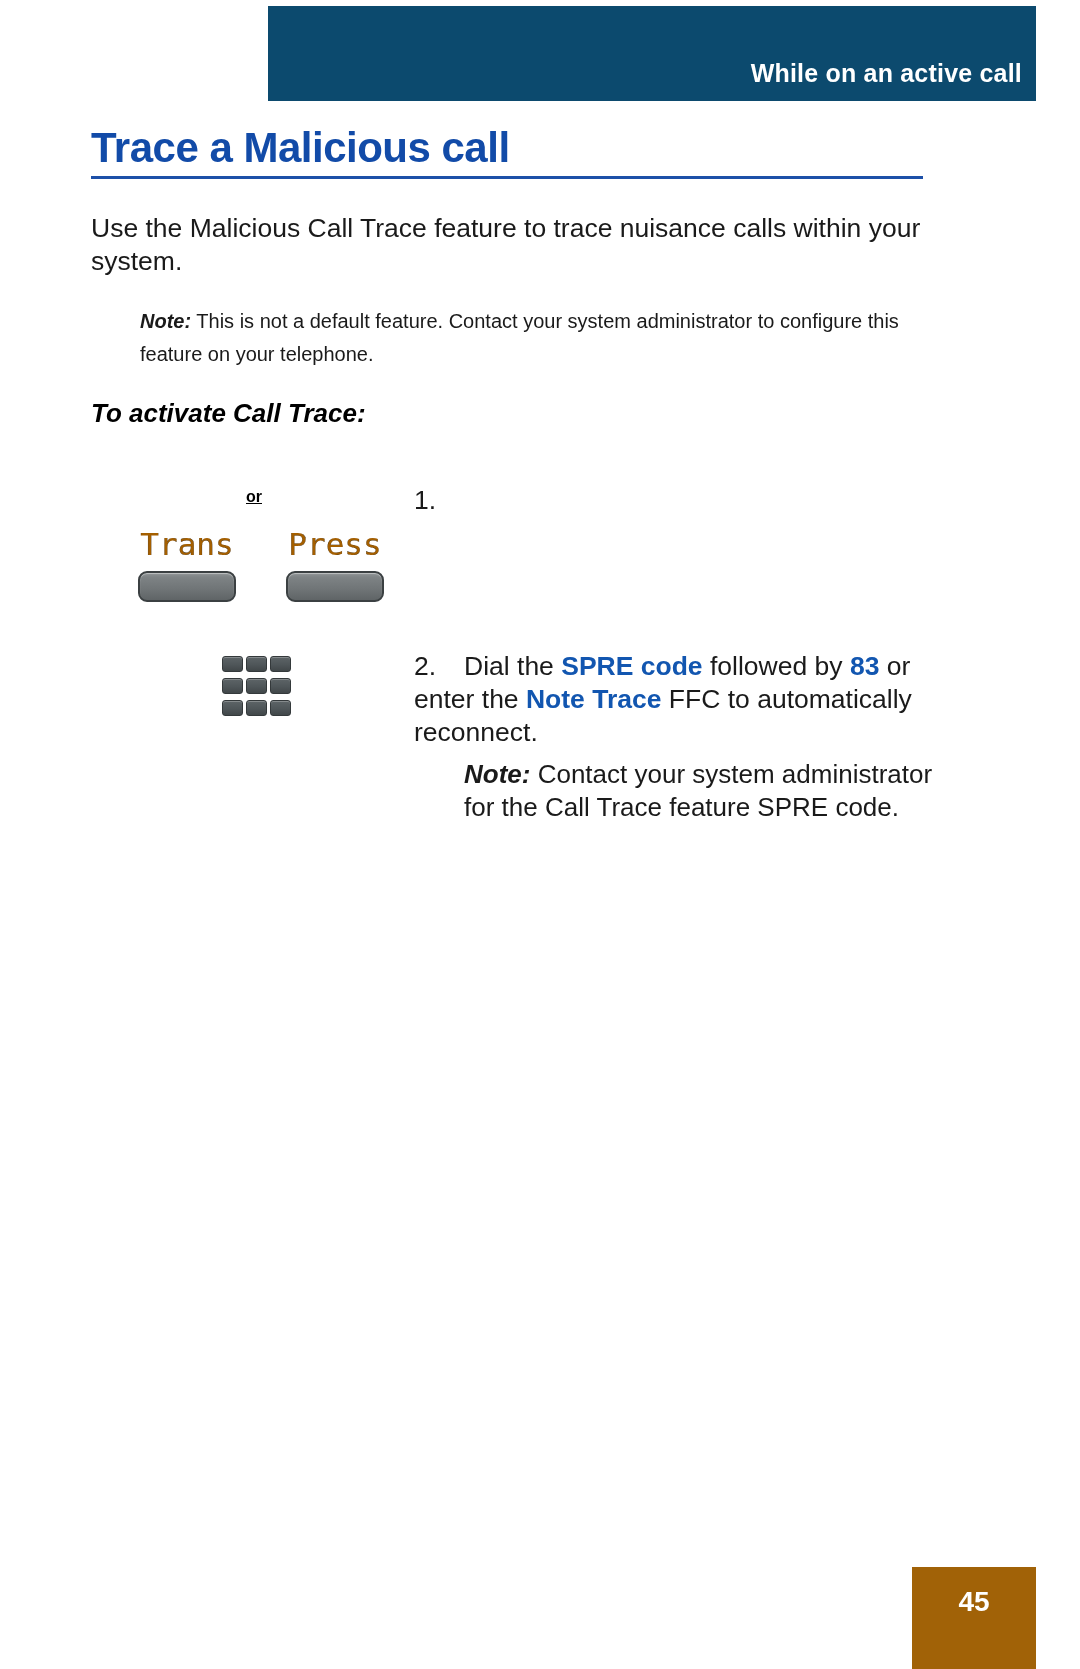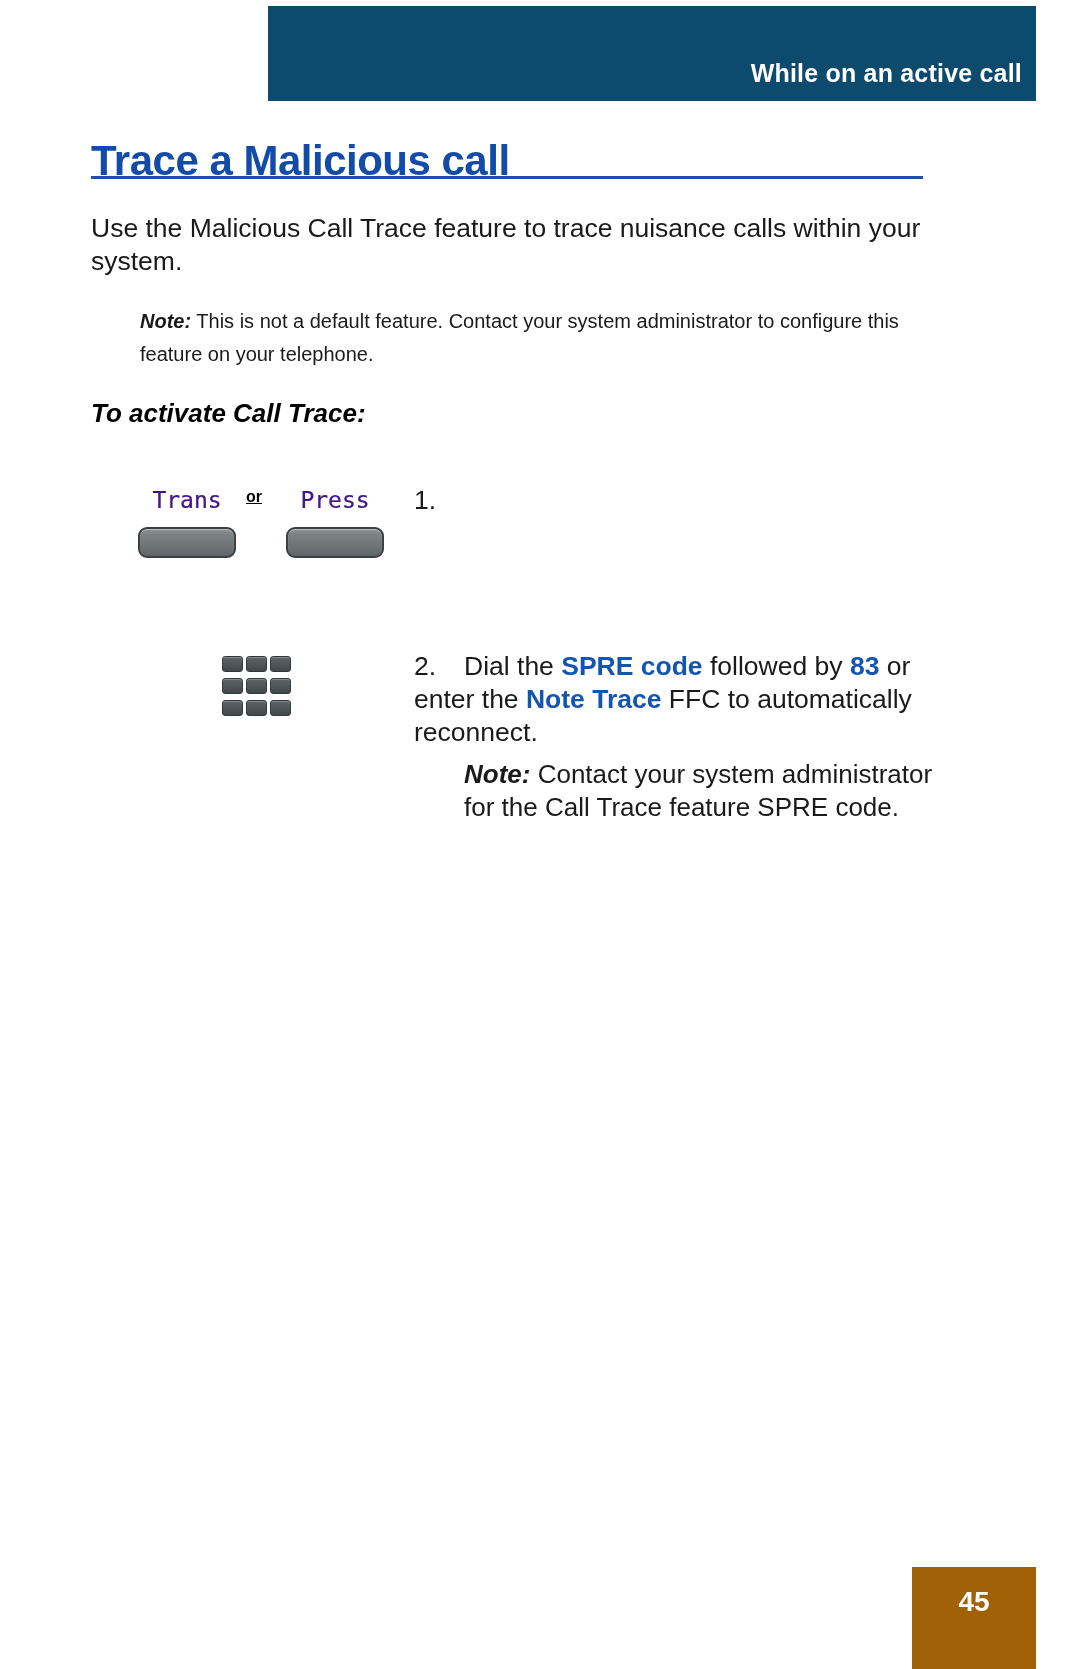--- a/index.html
+++ b/index.html
@@ -40,21 +40,20 @@
   
   .page-title {
     position: absolute;
     left: 91px;
     top: 124px;
     font-size: 42px;
     font-weight: bold;
     color: #124ba8;
     letter-spacing: -0.5px;
     white-space: nowrap;
-    margin-top: 13px;
   }
   .title-rule {
     position: absolute;
     left: 91px;
     top: 176px;
     width: 832px;
     height: 3px;
     background: #1d50a8;
   }
 
@@ -106,27 +105,28 @@
     position: absolute;
     top: 0;
     width: 100px;
   }
   .key-group.trans { left: 0px; }
   .key-group.conf  { left: 148px; }
 
   .key-label {
     text-align: center;
     font-family: "DejaVu Sans Mono", monospace;
-    font-size: 23px;
-    color: #4c1d95;
+    font-size: 31px;
+    color: #a16207;
     letter-spacing: 0px;
     line-height: 26px;
     
     -webkit-text-stroke: 0.2px #111;
     filter: contrast(1.1);
+    margin-top: 44px;
   }
   .key-cap {
     margin: 14px auto 0 auto;
     width: 94px;
     height: 27px;
     border-radius: 9px;
     background: linear-gradient(180deg, #8d9294 0%, #7d8284 18%, #6f7476 62%, #5f6466 100%);
     border: 2px solid #3b4042;
     box-shadow: inset 0 1px 1px rgba(255,255,255,0.45);
   }

